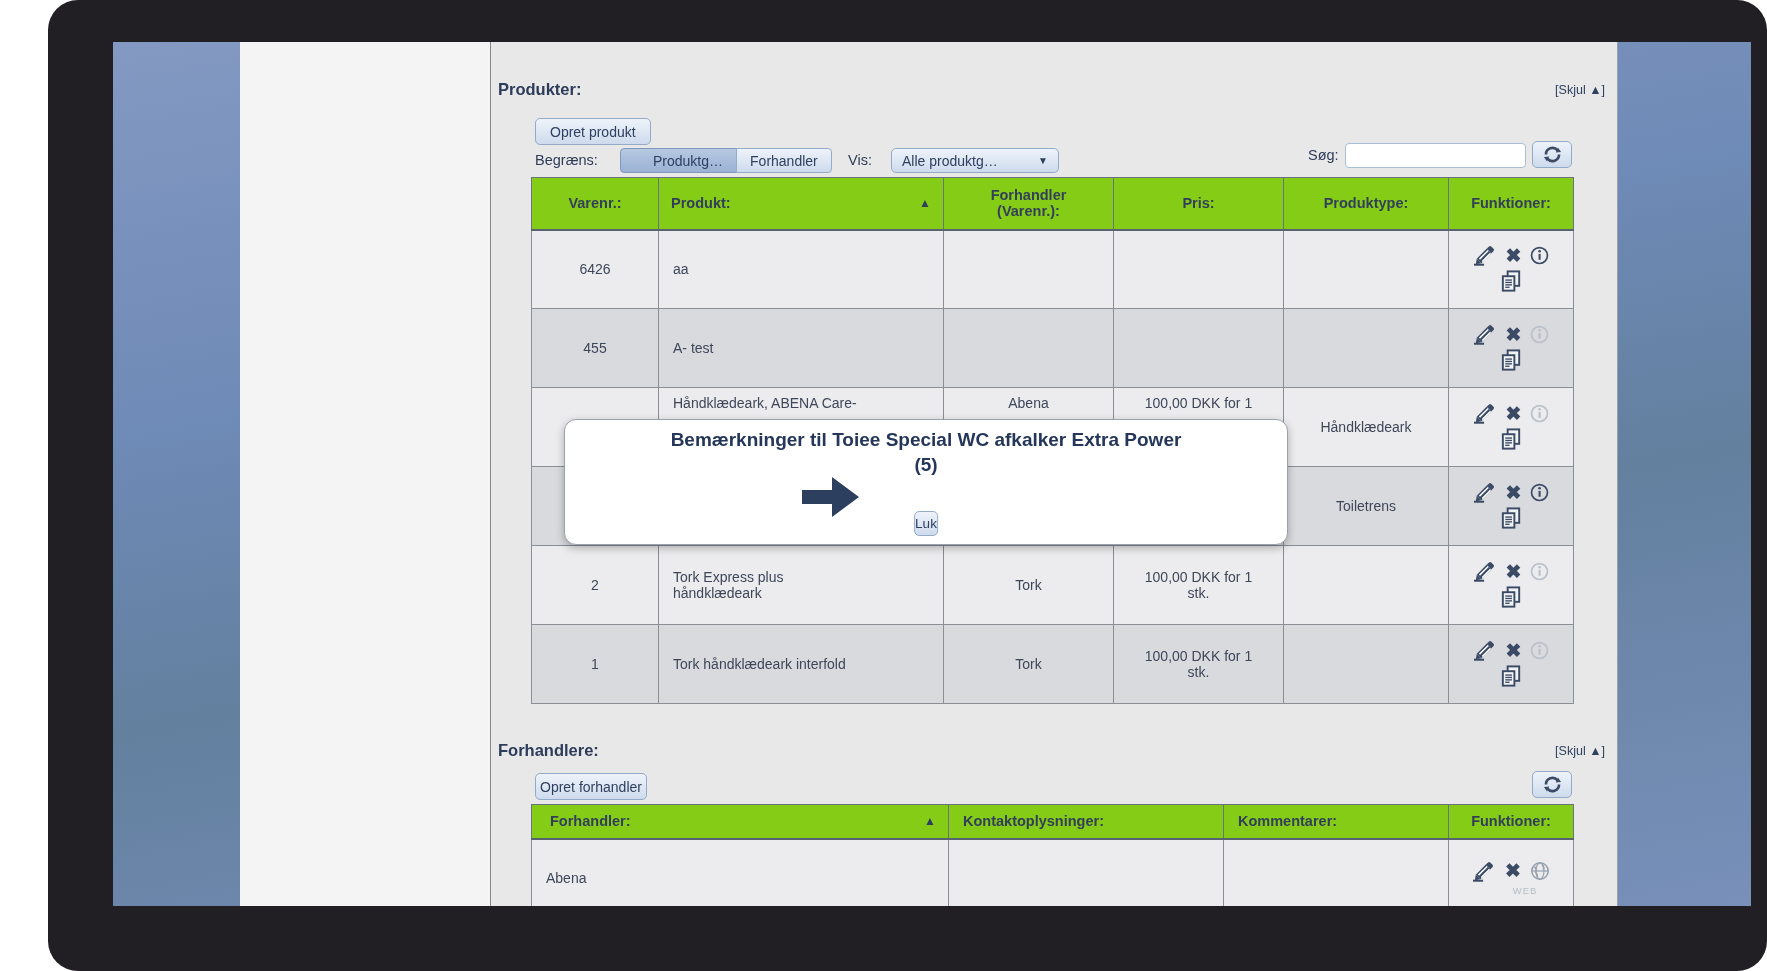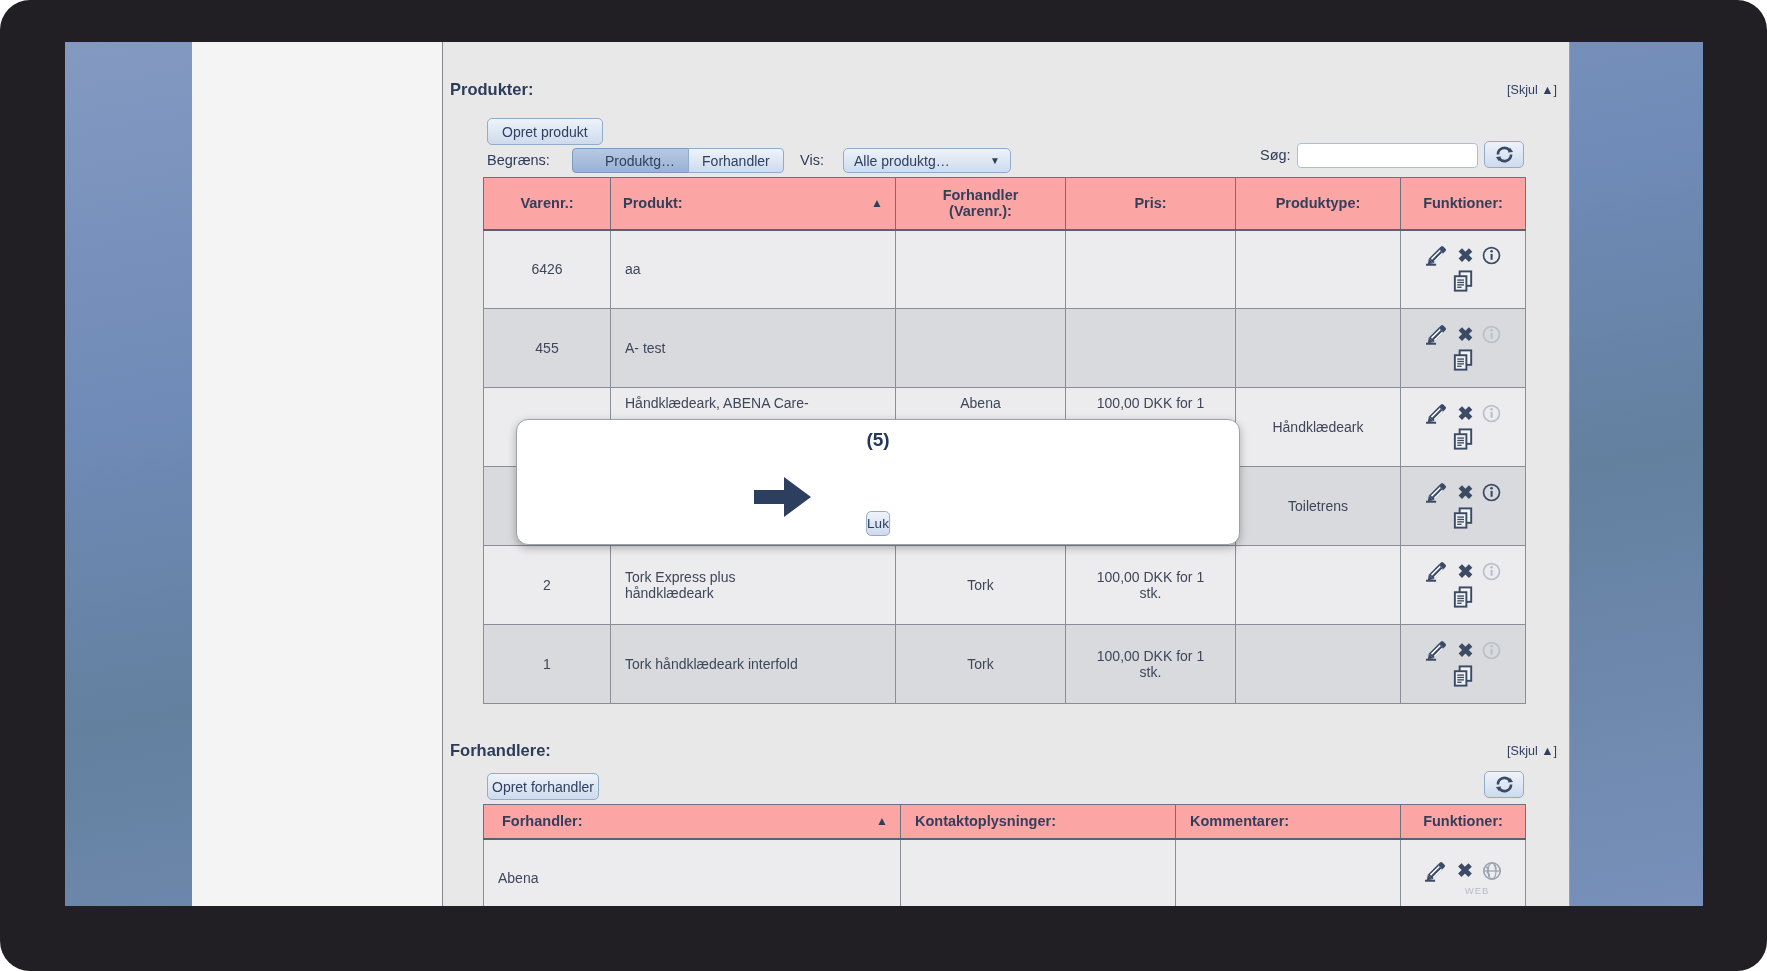--- a/index.html
+++ b/index.html
@@ -1,19 +1,19 @@
 <!DOCTYPE html>
 <html><head>
 <meta charset="utf-8">
 <style>
   * { box-sizing: border-box; margin: 0; padding: 0; }
   body { background: #ffffff; font-family: "Liberation Sans", sans-serif; }
 
   .stage { position: relative; width: 1767px; height: 971px; background: #fff; }
-  .bezel { position: absolute; inset: 0; background: #211f24; border-radius: 30px; }
+  .bezel { position: absolute; inset: 0; background: #211f24; border-radius: 30px; margin-left: 48px; }
   .screen {
     position: absolute; left: 65px; top: 42px; width: 1638px; height: 864px;
     background: linear-gradient(170deg, #8399c2 0%, #6e8ab6 35%, #63809f 60%, #7890ba 100%);
     overflow: hidden;
   }
   .leftband { position: absolute; left: 127px; top: 0; width: 251px; height: 100%;
     background: #f4f4f5; border-right: 1px solid #86898f; }
   .mainarea { position: absolute; left: 378px; top: 0; width: 1127px; height: 100%;
     background: #e8e8e9; border-right: 1px solid #99a0a9; }
 
@@ -36,21 +36,21 @@
   .seg .btn.selected { background: linear-gradient(180deg, #b7c9e2, #9ab2d4); border-color: #7e99bd; padding-left: 32px; }
 
   .dropdown { width: 168px; height: 25px; justify-content: space-between; padding: 4px 10px; }
   .caret { font-size: 10px; color: #2e3f5e; }
 
   .search-input { position: absolute; width: 181px; height: 25px; border: 1px solid #a6c0da;
     border-radius: 4px; background: #fff; padding: 0 8px; font-size: 13px; color: #333; }
   .icon-btn { width: 40px; height: 27px; }
 
   table { border-collapse: collapse; table-layout: fixed; background: #ececee; }
-  th { background: #fca5a5; font-size: 14.5px; font-weight: bold; color: #333f5a;
+  th { background: #84cc16; font-size: 14.5px; font-weight: bold; color: #333f5a;
     border: 1px solid #6b7280; border-bottom: 2px solid #596270; text-align: center; padding: 4px 8px; }
   td { border: 1px solid #8a8e96; font-size: 14px; color: #3e4659; text-align: center;
     vertical-align: middle; padding: 4px 8px; }
   tr.row-dark td { background: #d9dade; }
   tr.row-light td { background: #ececee; }
 
   .ptable thead tr { height: 52px; }
   .ptable tbody tr { height: 79px; }
   .dtable thead tr { height: 34px; }
   .dtable tbody tr { height: 78px; }
@@ -471,20 +471,21 @@
                 </div>
                 <span class="weblabel">WEB</span>
               </div>
             </td>
           </tr>
         </tbody>
       </table>
 
       <div class="modal">
         <div class="modal-title">
+          <span class="tl">Bemærkninger til Toiee Special WC afkalker Extra Power</span>
           <span class="tl">(5)</span>
         </div>
         <span class="modal-arrow">
           <svg viewBox="0 0 58 46" width="58" height="46">
               <polygon points="0,16 30,16 30,3 57,23 30,43 30,30 0,30" fill="#2d3f5e"></polygon>
             </svg>
         </span>
         <button class="btn modal-close">Luk</button>
       </div>
 

